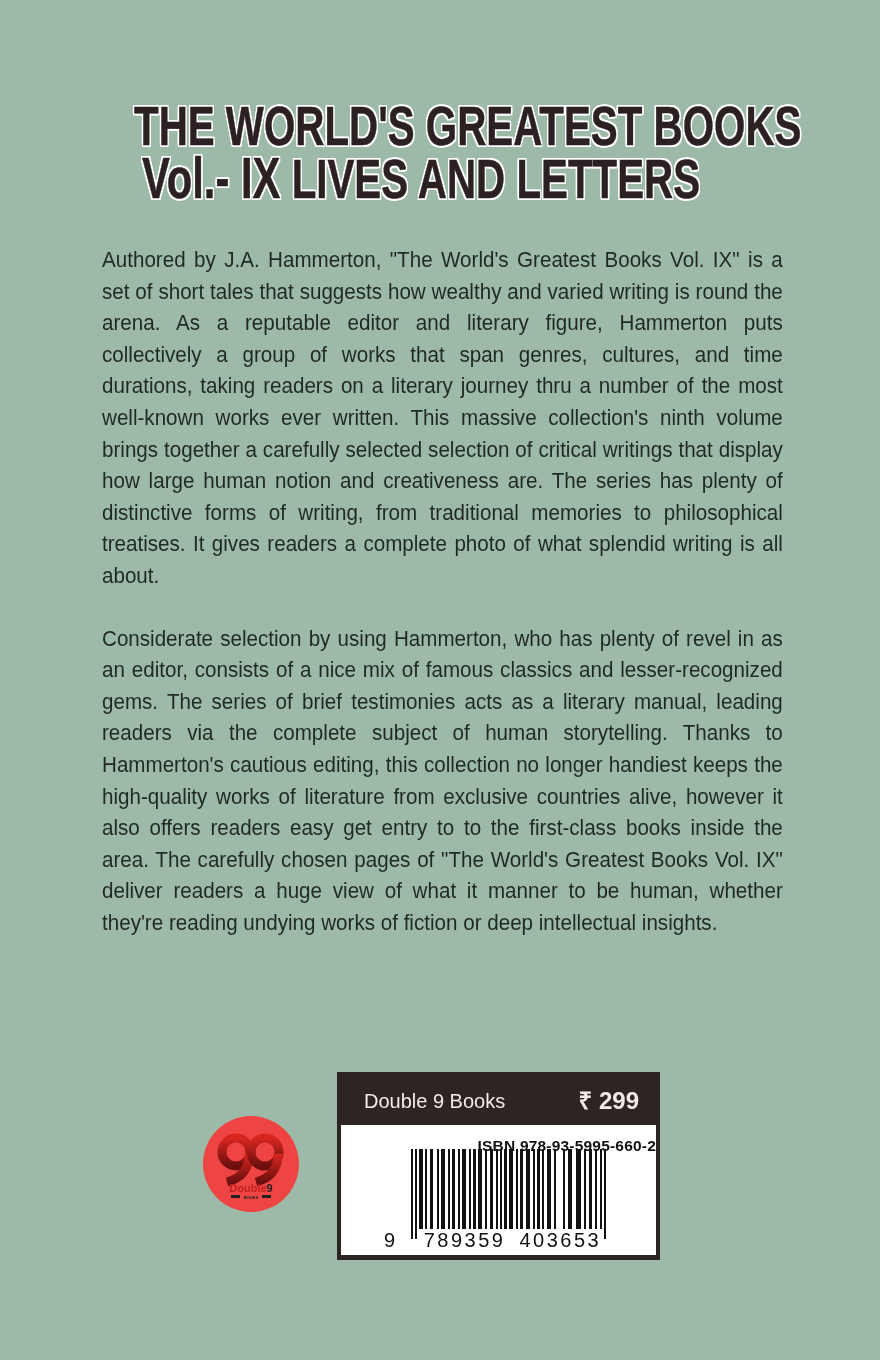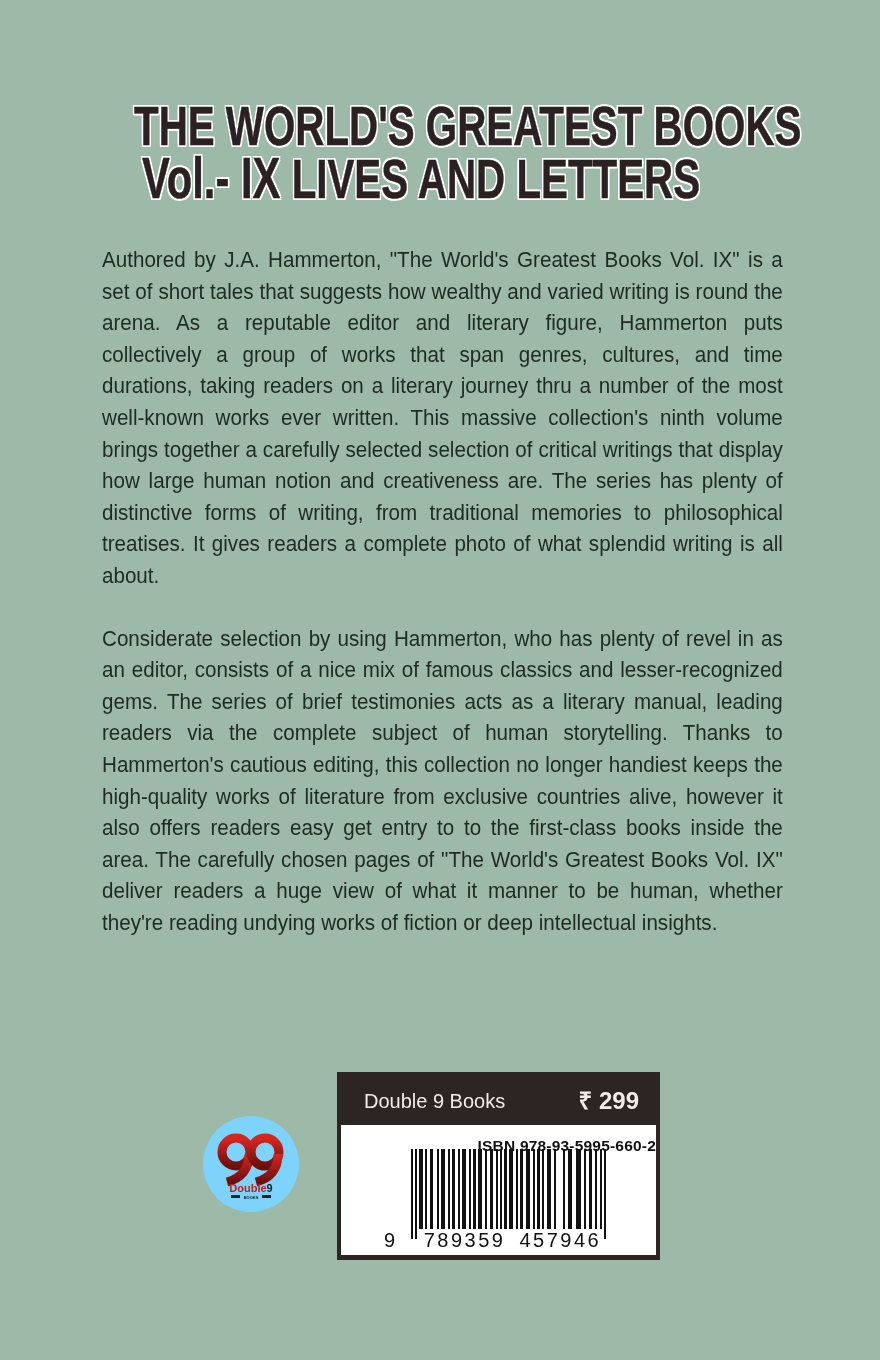--- a/index.html
+++ b/index.html
@@ -37,21 +37,21 @@
     text-align:justify;
     transform:scaleX(0.92);
     transform-origin:left top;
     width:740px;
   }
   .body-text p { margin:0; }
   .body-text p + p { margin-top:31px; }
 
   .logo {
     position:absolute; left:203px; top:1116px; width:96px; height:96px;
-    border-radius:50%; background:#7dd3fc;
+    border-radius:50%; background:#ef4444;
   }
   .logo svg { position:absolute; left:0; top:0; }
 
   .barcode-box {
     position:absolute; left:337px; top:1072px; width:321px; height:186px;
     background:#2d2424; border:1px solid #2d2424;
   }
   .barcode-head {
     height:52px; position:relative; color:#f1ece6;
   }
@@ -153,16 +153,16 @@
           <rect x="243" y="0" width="2" height="80"></rect>
         <rect x="248" y="0" width="3" height="80"></rect>
           <rect x="254" y="0" width="2" height="80"></rect>
         <rect x="259" y="0" width="2" height="90"></rect>
           <rect x="263" y="0" width="2" height="90"></rect>
       </g>
     </svg>
     <div class="digits">
       <span>9</span>
       <span style="margin-left:16px">789359</span>
-      <span style="margin-left:4px">457946</span>
+      <span style="margin-left:4px">403653</span>
     </div>
   </div>
 </div>
 
 </body></html>

